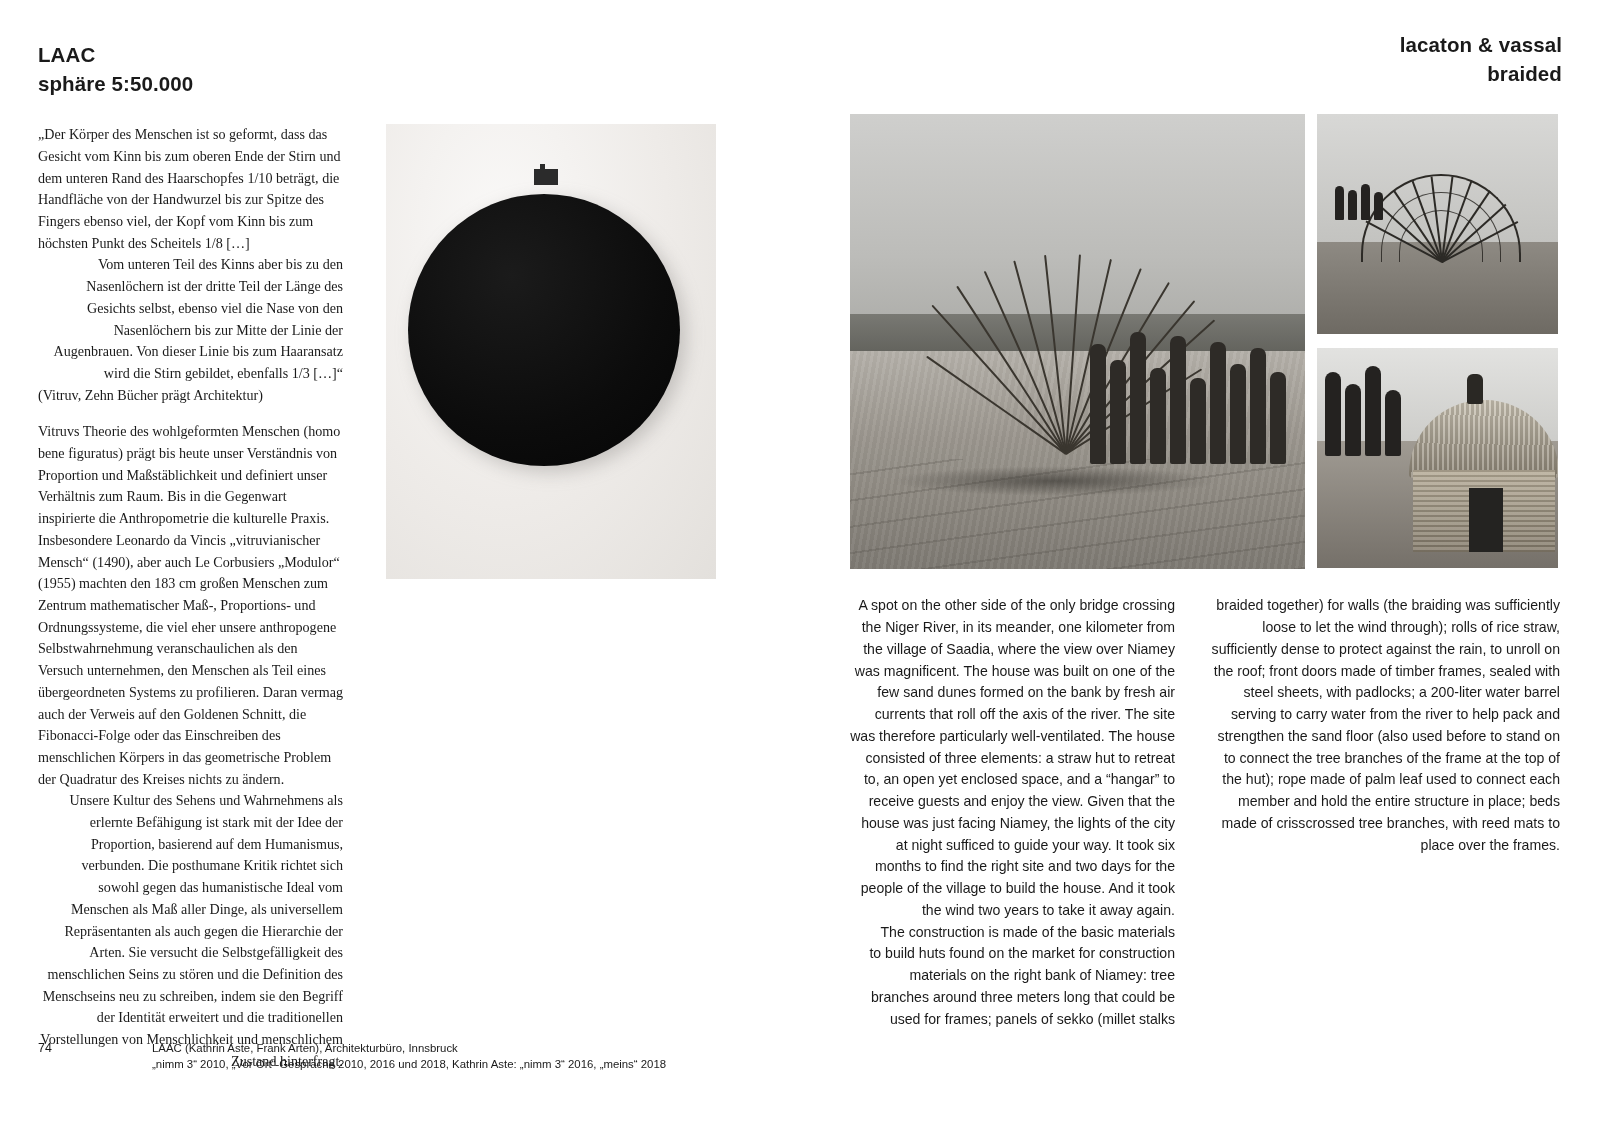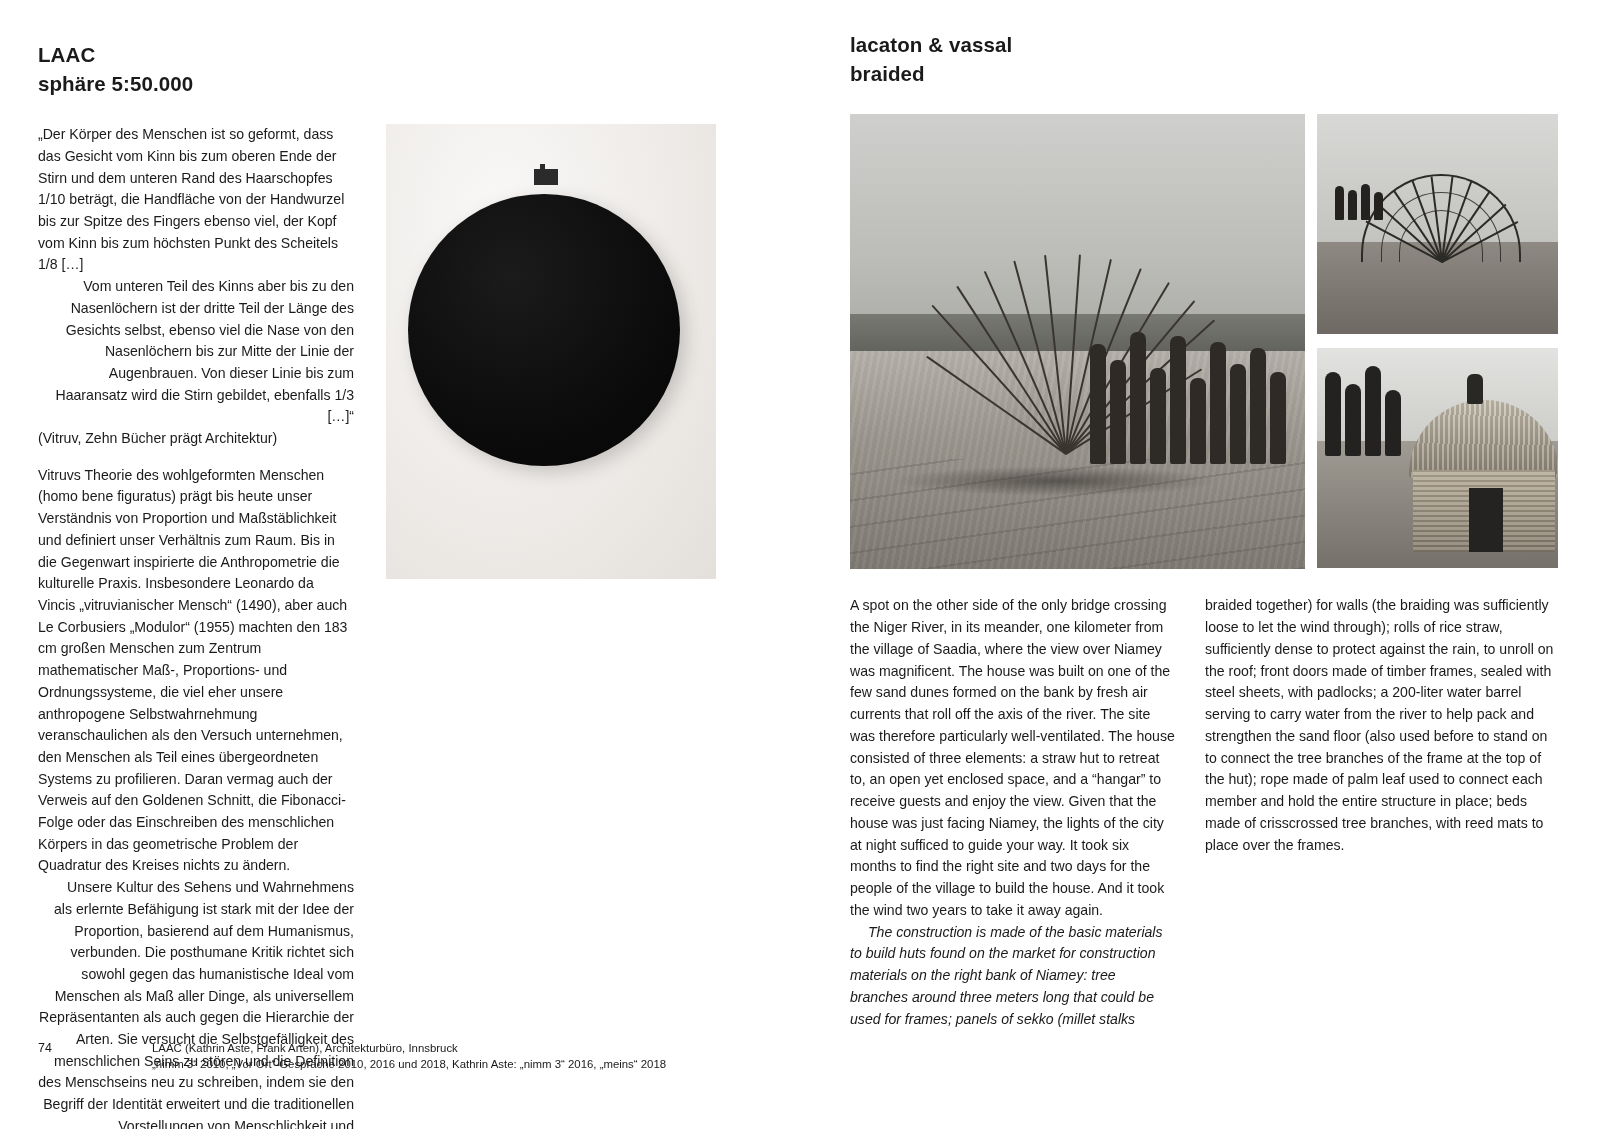--- a/index.html
+++ b/index.html
@@ -25,20 +25,21 @@
     position: relative;
     height: 100%;
   }
   .page-left {
     width: 810px;
     padding: 40px 0 0 38px;
   }
   .page-right {
     width: 790px;
     padding: 30px 38px 18px 40px;
+    text-align: right;
   }
 
   
   .title-block {
     margin-bottom: 26px;
   }
   .title-line {
     font-size: 20.5px;
     font-weight: bold;
     letter-spacing: 0.1px;
@@ -105,23 +106,24 @@
     left: 6px;
     top: -5px;
     width: 5px;
     height: 6px;
     background: #2b2b2b;
   }
 
   p.body {
     font-size: 14.1px;
     line-height: 1.54;
-    margin: 0 0 15px 0;
+    margin: 0 11px 15px 0;
     text-align: left;
     hyphens: none;
+    font-family: Liberation Serif, serif;
   }
   p.body .ind {
     display: block;
     text-indent: 18px;
     text-align: right;
   }
 
   
   .right-figs {
     display: flex;
@@ -267,21 +269,21 @@
   }
   .rcol {
     width: 355px;
   }
   .rcol.first { padding-right: 30px; }
   .rcol p {
     font-size: 14.1px;
     line-height: 1.545;
     margin: 0;
   }
-  .rcol p + p { text-indent: 18px; font-style: italic; }
+  .rcol p + p { text-indent: 18px; }
 
   
   .footer {
     position: absolute;
     bottom: 56px;
     font-size: 11.4px;
     line-height: 1.45;
     color: #1a1a1a;
     display: flex;
     gap: 0;

